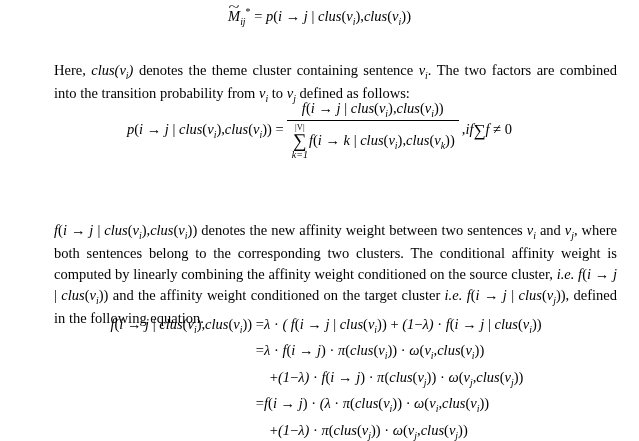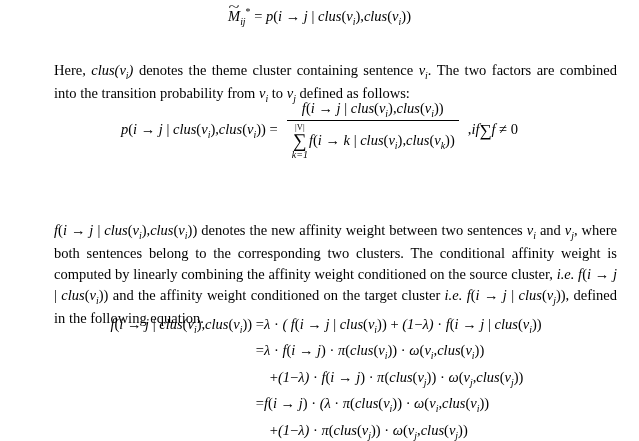--- a/index.html
+++ b/index.html
@@ -54,21 +54,21 @@
     transform: translateX(-50%) scaleX(1.55);
     font-size: 13px;
     font-style: normal;
   }
 
   
   .frac {
     display: inline-block;
     vertical-align: middle;
     text-align: center;
-    margin: 0 9px;
+    margin: 0 3px;
   }
   .frac > .num {
     display: block;
     padding: 0 4px 1px 4px;
     border-bottom: 1px solid #000;
     white-space: nowrap;
   }
   .frac > .den {
     display: block;
     padding: 2px 4px 0 4px;

